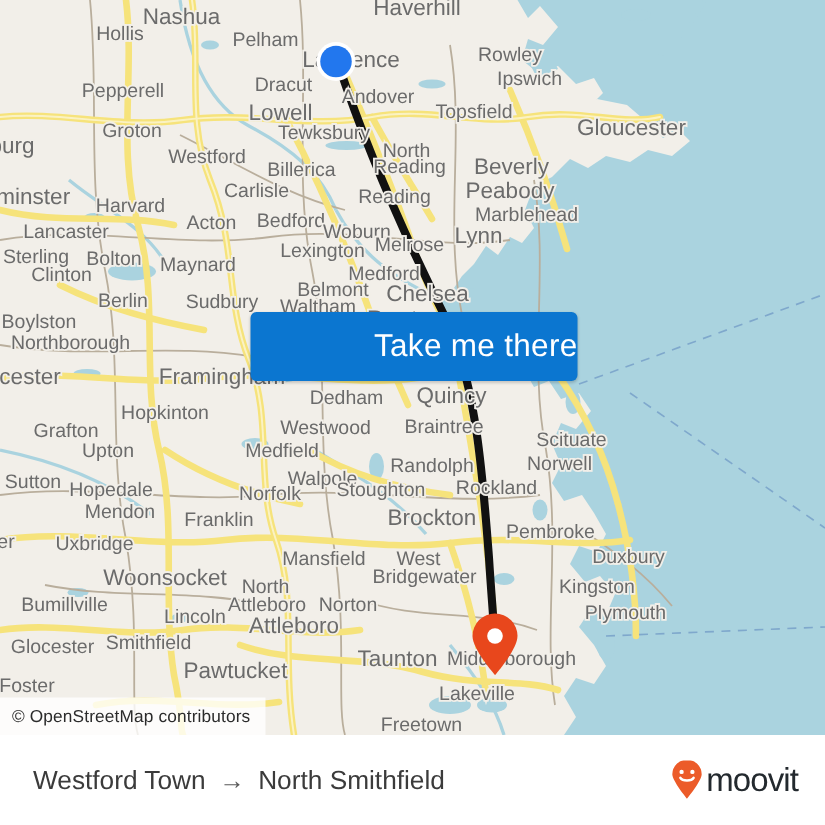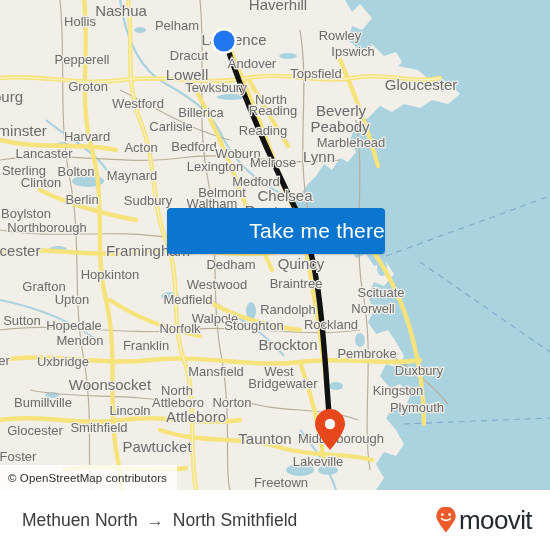--- a/index.html
+++ b/index.html
@@ -115,21 +115,21 @@
     font-size: 17px;
     color: #5a5a5a;
     line-height: 1;
   }
   #brand-logo {
     display: flex;
     align-items: center;
     gap: 2px;
   }
   #brand-name {
-    font-size: 26px;
+    font-size: 22px;
     color: #23292e;
     letter-spacing: -0.6px;
     font-family: "Liberation Sans", sans-serif;
   }
 </style>
 </head>
 <body>
 
 <div id="app">
 
@@ -366,21 +366,21 @@
       <span>© OpenStreetMap contributors</span>
     </div>
   </div>
 
   <button id="cta-button">
     <span>Take me there</span>
   </button>
 
   <div id="footer">
     <div id="route-summary">
-      <span>Methuen North</span>
+      <span>Westford Town</span>
       <span id="route-arrow">→</span>
       <span>North Smithfield</span>
     </div>
 
     <div id="brand-logo">
       <svg width="22" height="26" viewBox="0 0 22 26">
         <path d="M11,25.5 C11,25.5 1.2,13.6 1.2,9.2 A9.8,9.8 0 1,1 20.8,9.2 C20.8,13.6 11,25.5 11,25.5 Z" fill="#ec5b29"></path>
         <circle cx="7.4" cy="7.6" r="1.45" fill="#ffffff"></circle>
         <circle cx="14.6" cy="7.6" r="1.45" fill="#ffffff"></circle>
         <path d="M6.6,11.6 C8.0,13.9 14.0,13.9 15.4,11.6" fill="none" stroke="#ffffff" stroke-width="1.7" stroke-linecap="round"></path>

